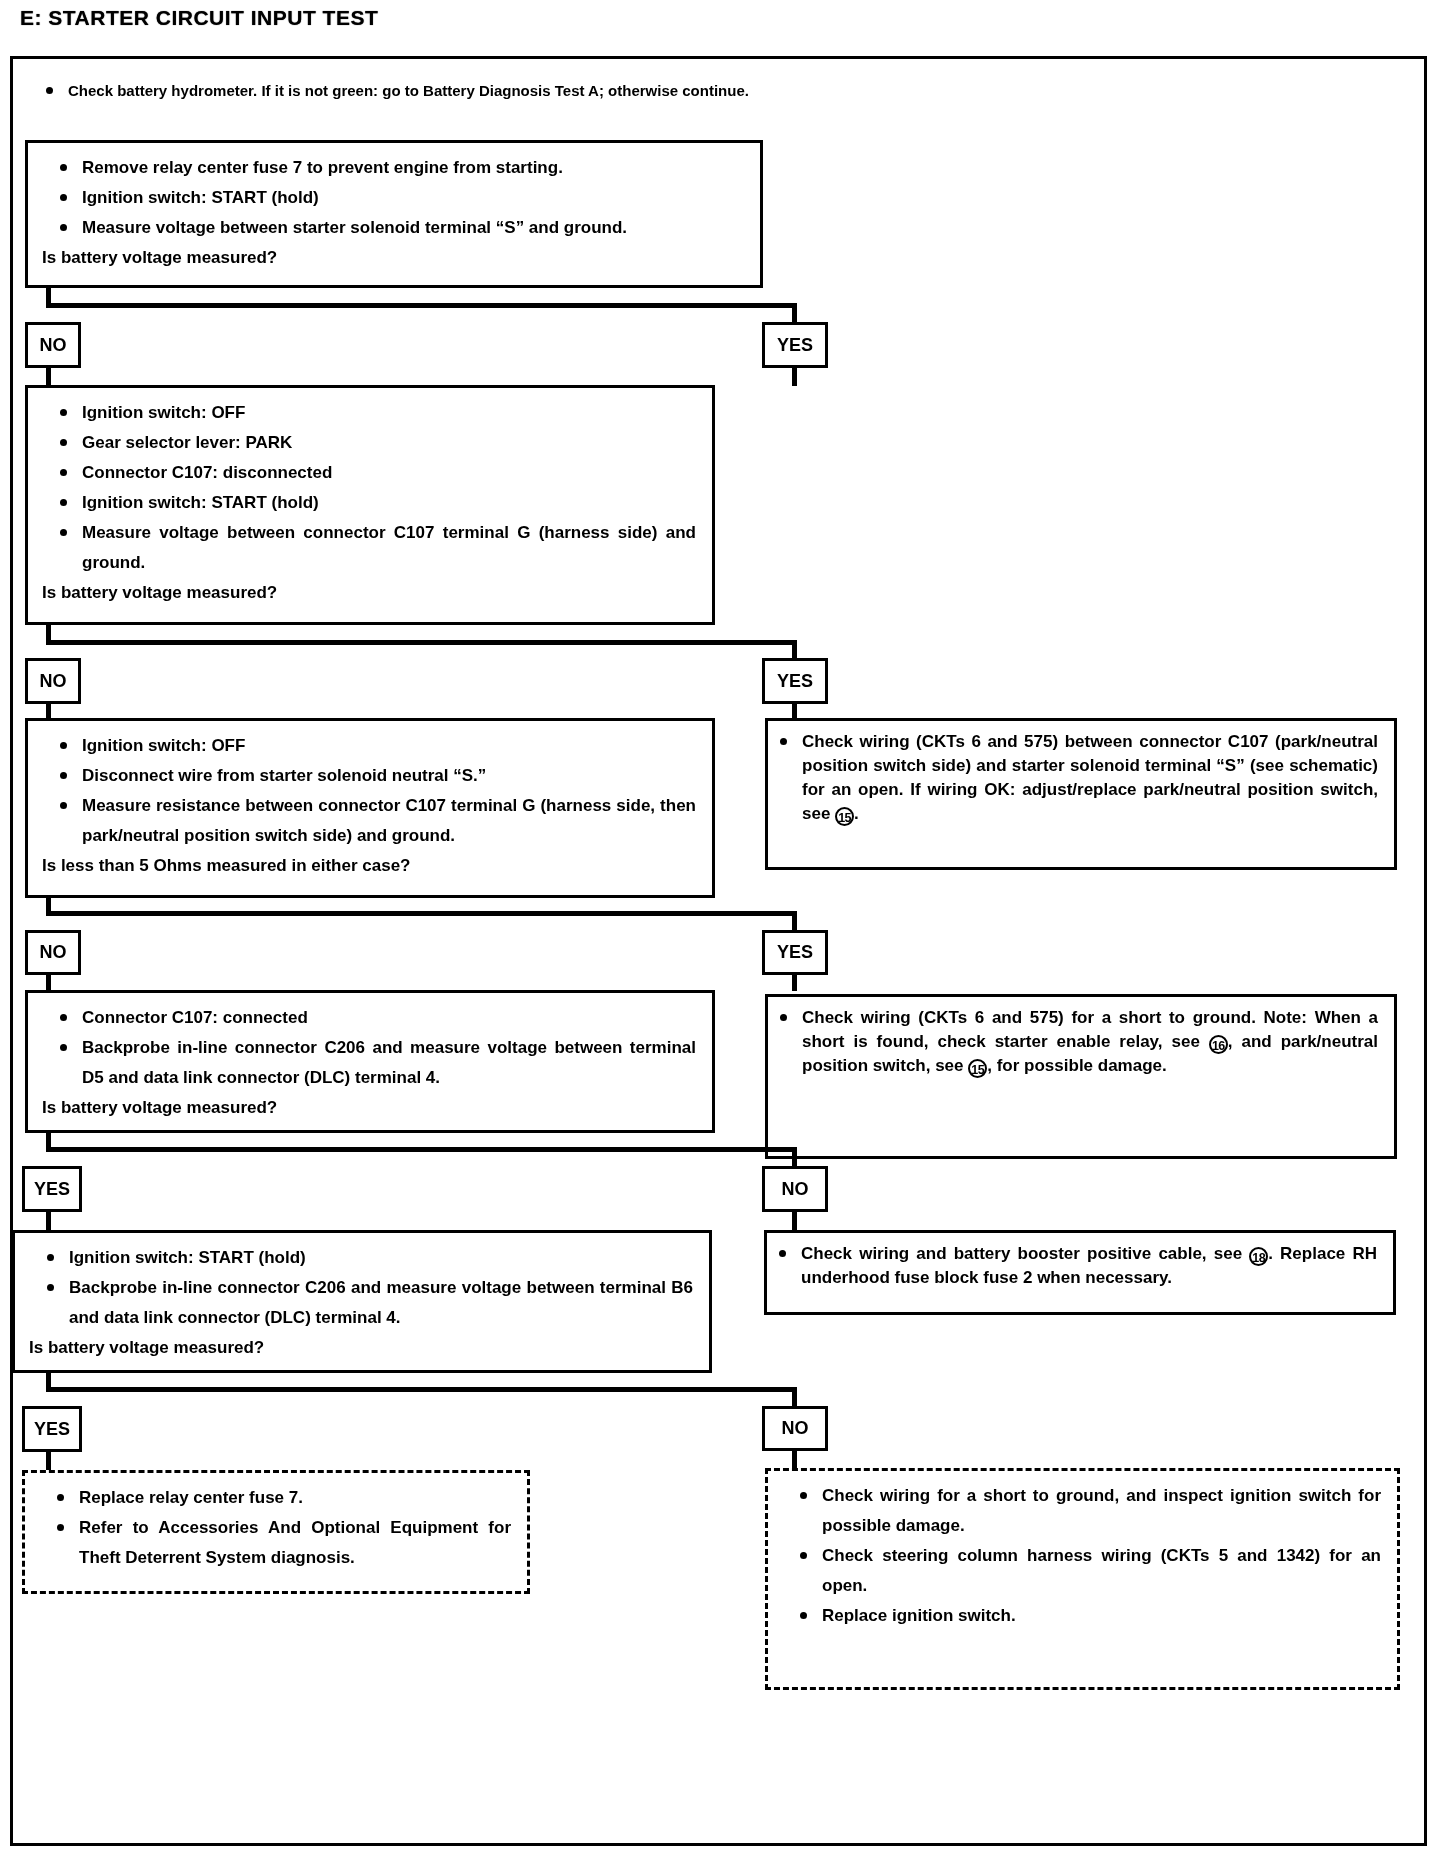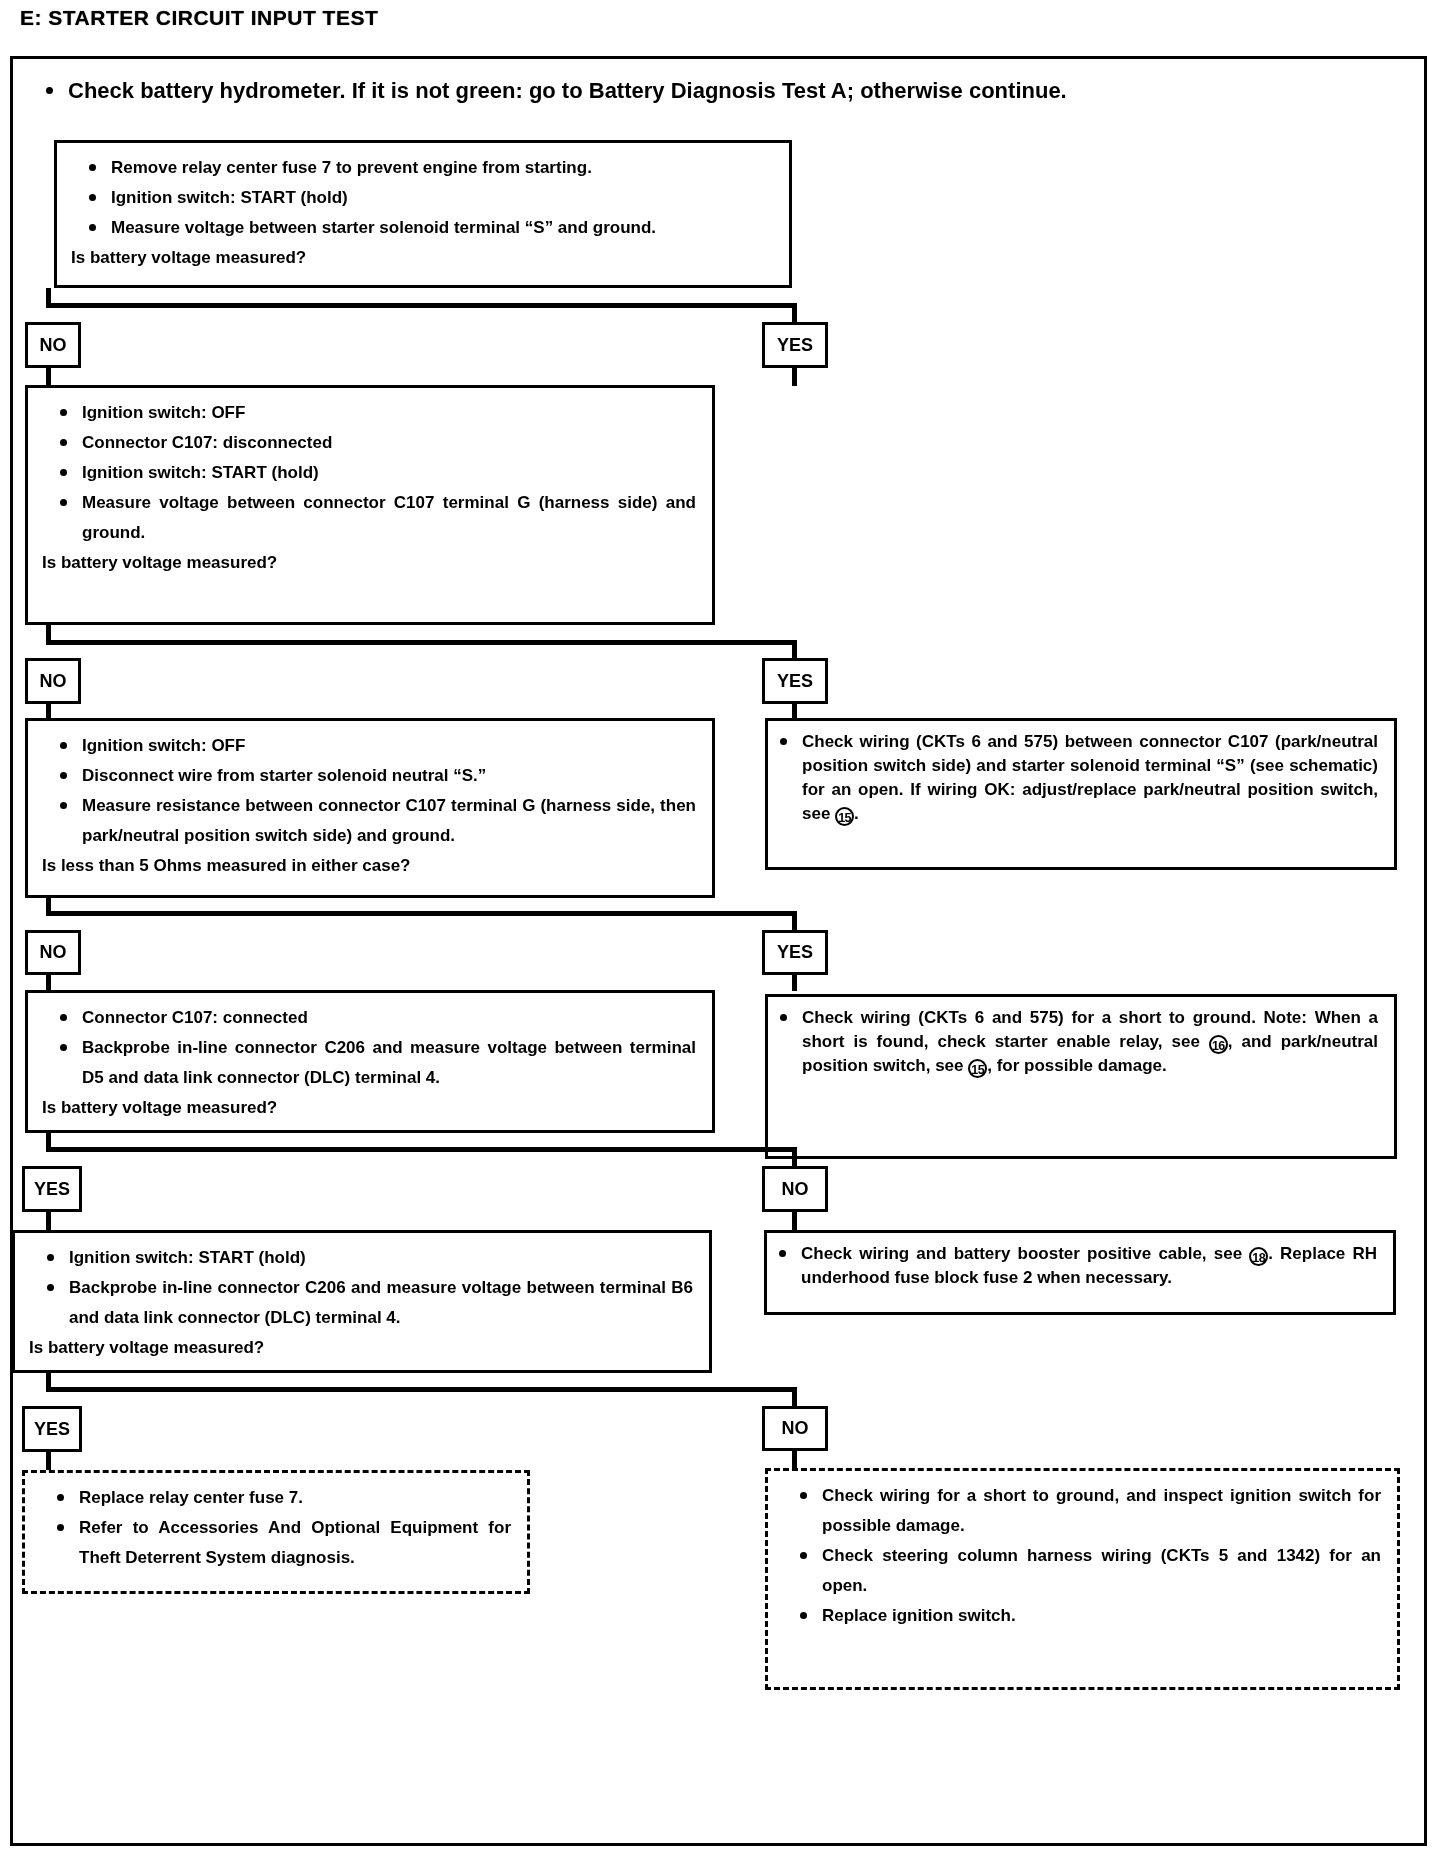--- a/index.html
+++ b/index.html
@@ -17,41 +17,41 @@
        font-weight:bold;font-size:18px;z-index:3;}
   .step{font-size:17px;line-height:30px;font-weight:bold;padding:10px 16px 6px 14px;}
   .result{font-size:17px;line-height:24px;font-weight:bold;padding:9px 16px 6px 12px;}
   .bullets{padding-left:18px;}
   .bullet-row{display:flex;gap:15px;}
   .dot{flex:0 0 7px;width:7px;height:7px;border-radius:50%;background:#000;}
   .step .dot,.intro .dot{margin-top:11px;}
   .result .dot{margin-top:8px;}
   .btext{flex:1;text-align:justify;}
   .question{margin-top:0;text-align:left;}
-  .intro{position:absolute;left:46px;top:76px;width:1240px;font-size:22px;
+  .intro{position:absolute;left:46px;top:76px;width:1240px;font-size:15px;
          line-height:30px;font-weight:bold;}
   .circ{display:inline-block;width:19px;height:19px;border:2px solid #000;border-radius:50%;
         font-size:12.5px;line-height:18px;text-align:center;vertical-align:-3px;
         font-weight:bold;box-sizing:border-box;letter-spacing:-0.5px;}
 </style>
 </head>
 <body>
 
 <div class="page">
 
   <h1 class="title">E:  STARTER CIRCUIT INPUT TEST</h1>
 
   <div class="outer"></div>
 
   <div class="intro bullet-row">
     <span class="dot"></span>
     <span>Check battery hydrometer.  If it is not green:  go to Battery Diagnosis Test A;  otherwise continue.</span>
   </div>
 
-  <div class="box step" style="left:25px;top:140px;width:738px;height:148px;margin-left:29px;">
+  <div class="box step" style="left:25px;top:140px;width:738px;height:148px;">
     <div class="bullets">
         <div class="bullet-row">
           <span class="dot"></span>
           <span class="btext">Remove relay center fuse 7 to prevent engine from starting.</span>
         </div>
         <div class="bullet-row">
           <span class="dot"></span>
           <span class="btext">Ignition switch:  START (hold)</span>
         </div>
         <div class="bullet-row">
@@ -72,20 +72,24 @@
 
 
   <div class="box step" style="left:25px;top:385px;width:690px;height:240px;">
     <div class="bullets">
         <div class="bullet-row">
           <span class="dot"></span>
           <span class="btext">Ignition switch:  OFF</span>
         </div>
         <div class="bullet-row">
           <span class="dot"></span>
+          <span class="btext">Gear selector lever:  PARK</span>
+        </div>
+        <div class="bullet-row">
+          <span class="dot"></span>
           <span class="btext">Connector C107:  disconnected</span>
         </div>
         <div class="bullet-row">
           <span class="dot"></span>
           <span class="btext">Ignition switch:  START (hold)</span>
         </div>
         <div class="bullet-row">
           <span class="dot"></span>
           <span class="btext">Measure voltage between connector C107 terminal G (harness side) and ground.</span>
         </div>

